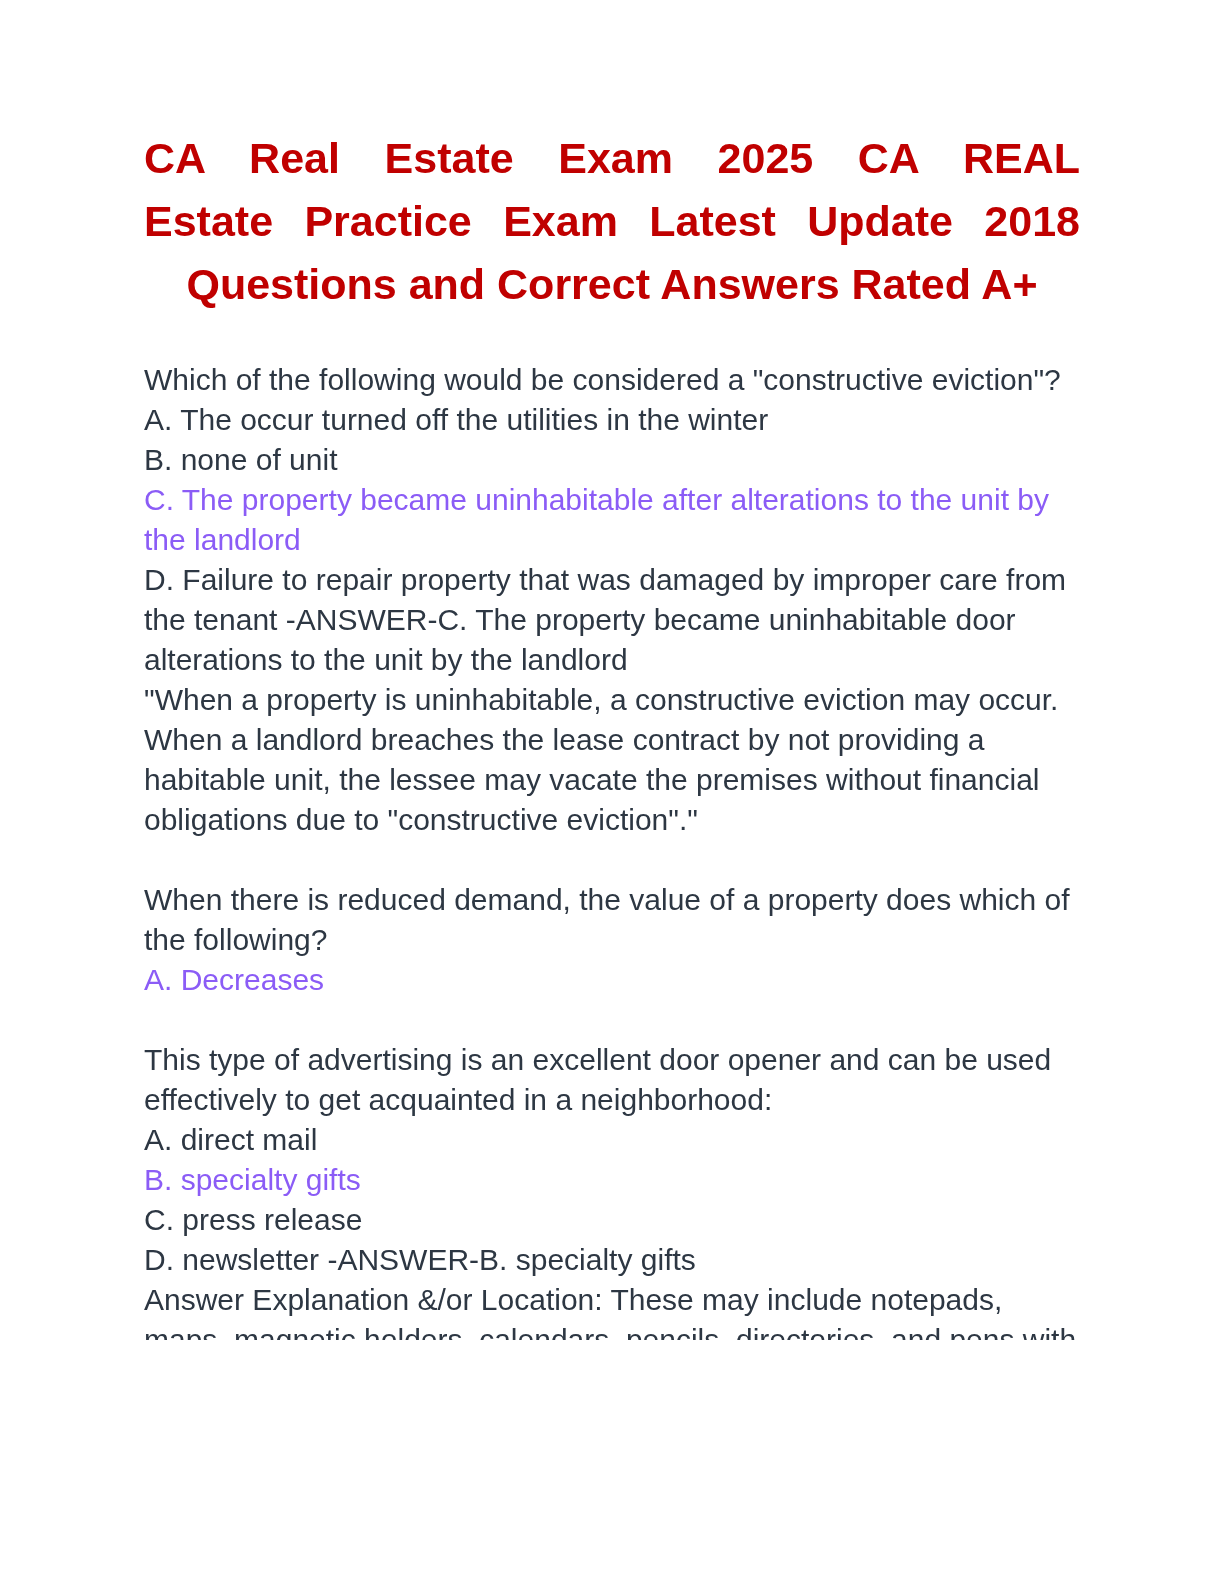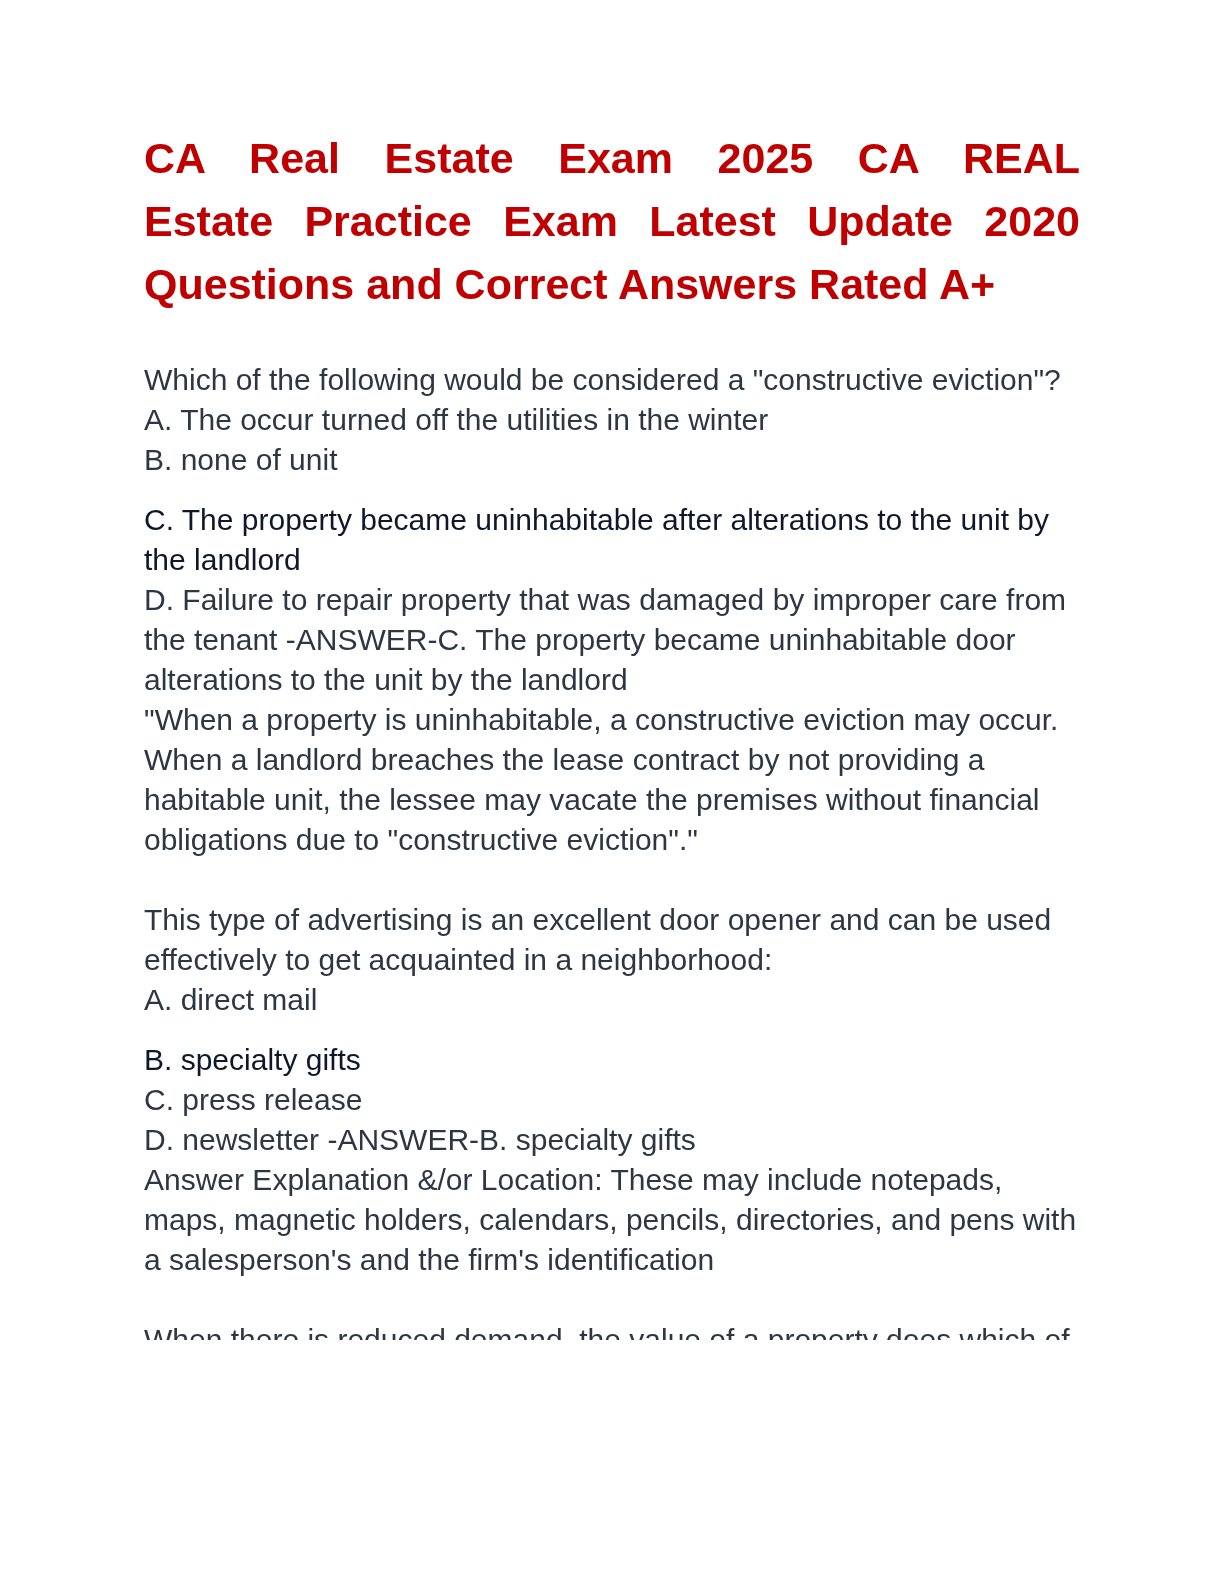--- a/index.html
+++ b/index.html
@@ -20,60 +20,61 @@
   }
   .doc-title {
     color: #c00000;
     font-size: 43px;
     font-weight: bold;
     line-height: 63px;
     margin: 0 0 44px 0;
   }
   .title-line {
     white-space: nowrap;
+    text-align: center;
   }
   .title-line.jline {
     white-space: normal;
     text-align: justify;
     text-align-last: justify;
   }
   .doc-body {
     color: #2d3743;
     font-size: 30px;
     line-height: 40px;
   }
   .question-block { margin: 0; }
   .question-block + .question-block { margin-top: 40px; }
   .q-line { margin: 0; }
-  .q-line.answer { color: #0f172a; margin-top: 20px; }
+  .q-line.answer { color: #8b5cf6; }
 </style>
 </head>
 <body>
 
 <div class="page">
   <h1 class="doc-title">
     <div class="title-line jline">CA Real Estate Exam 2025 CA REAL</div>
-    <div class="title-line jline">Estate Practice Exam Latest Update 2020</div>
+    <div class="title-line jline">Estate Practice Exam Latest Update 2018</div>
     <div class="title-line">Questions and Correct Answers Rated A+</div>
   </h1>
   <div class="doc-body" id="doc-body">
       <div class="question-block">
         <div class="q-line">Which of the following would be considered a "constructive eviction"?</div>
         <div class="q-line">A. The occur turned off the utilities in the winter</div>
         <div class="q-line">B. none of unit</div>
         <div class="q-line answer">C. The property became uninhabitable after alterations to the unit by the landlord</div>
         <div class="q-line">D. Failure to repair property that was damaged by improper care from the tenant -ANSWER-C. The property became uninhabitable door alterations to the unit by the landlord</div>
         <div class="q-line">"When a property is uninhabitable, a constructive eviction may occur. When a landlord breaches the lease contract by not providing a habitable unit, the lessee may vacate the premises without financial obligations due to "constructive eviction"."</div>
       </div>
       <div class="question-block">
+        <div class="q-line">When there is reduced demand, the value of a property does which of the following?</div>
+        <div class="q-line answer">A. Decreases</div>
+      </div>
+      <div class="question-block">
         <div class="q-line">This type of advertising is an excellent door opener and can be used effectively to get acquainted in a neighborhood:</div>
         <div class="q-line">A. direct mail</div>
         <div class="q-line answer">B. specialty gifts</div>
         <div class="q-line">C. press release</div>
         <div class="q-line">D. newsletter -ANSWER-B. specialty gifts</div>
         <div class="q-line">Answer Explanation &amp;/or Location: These may include notepads, maps, magnetic holders, calendars, pencils, directories, and pens with a salesperson's and the firm's identification</div>
       </div>
-      <div class="question-block">
-        <div class="q-line">When there is reduced demand, the value of a property does which of the following?</div>
-        <div class="q-line answer">A. Decreases</div>
-      </div>
     </div>
 </div>
 
 </body></html>

